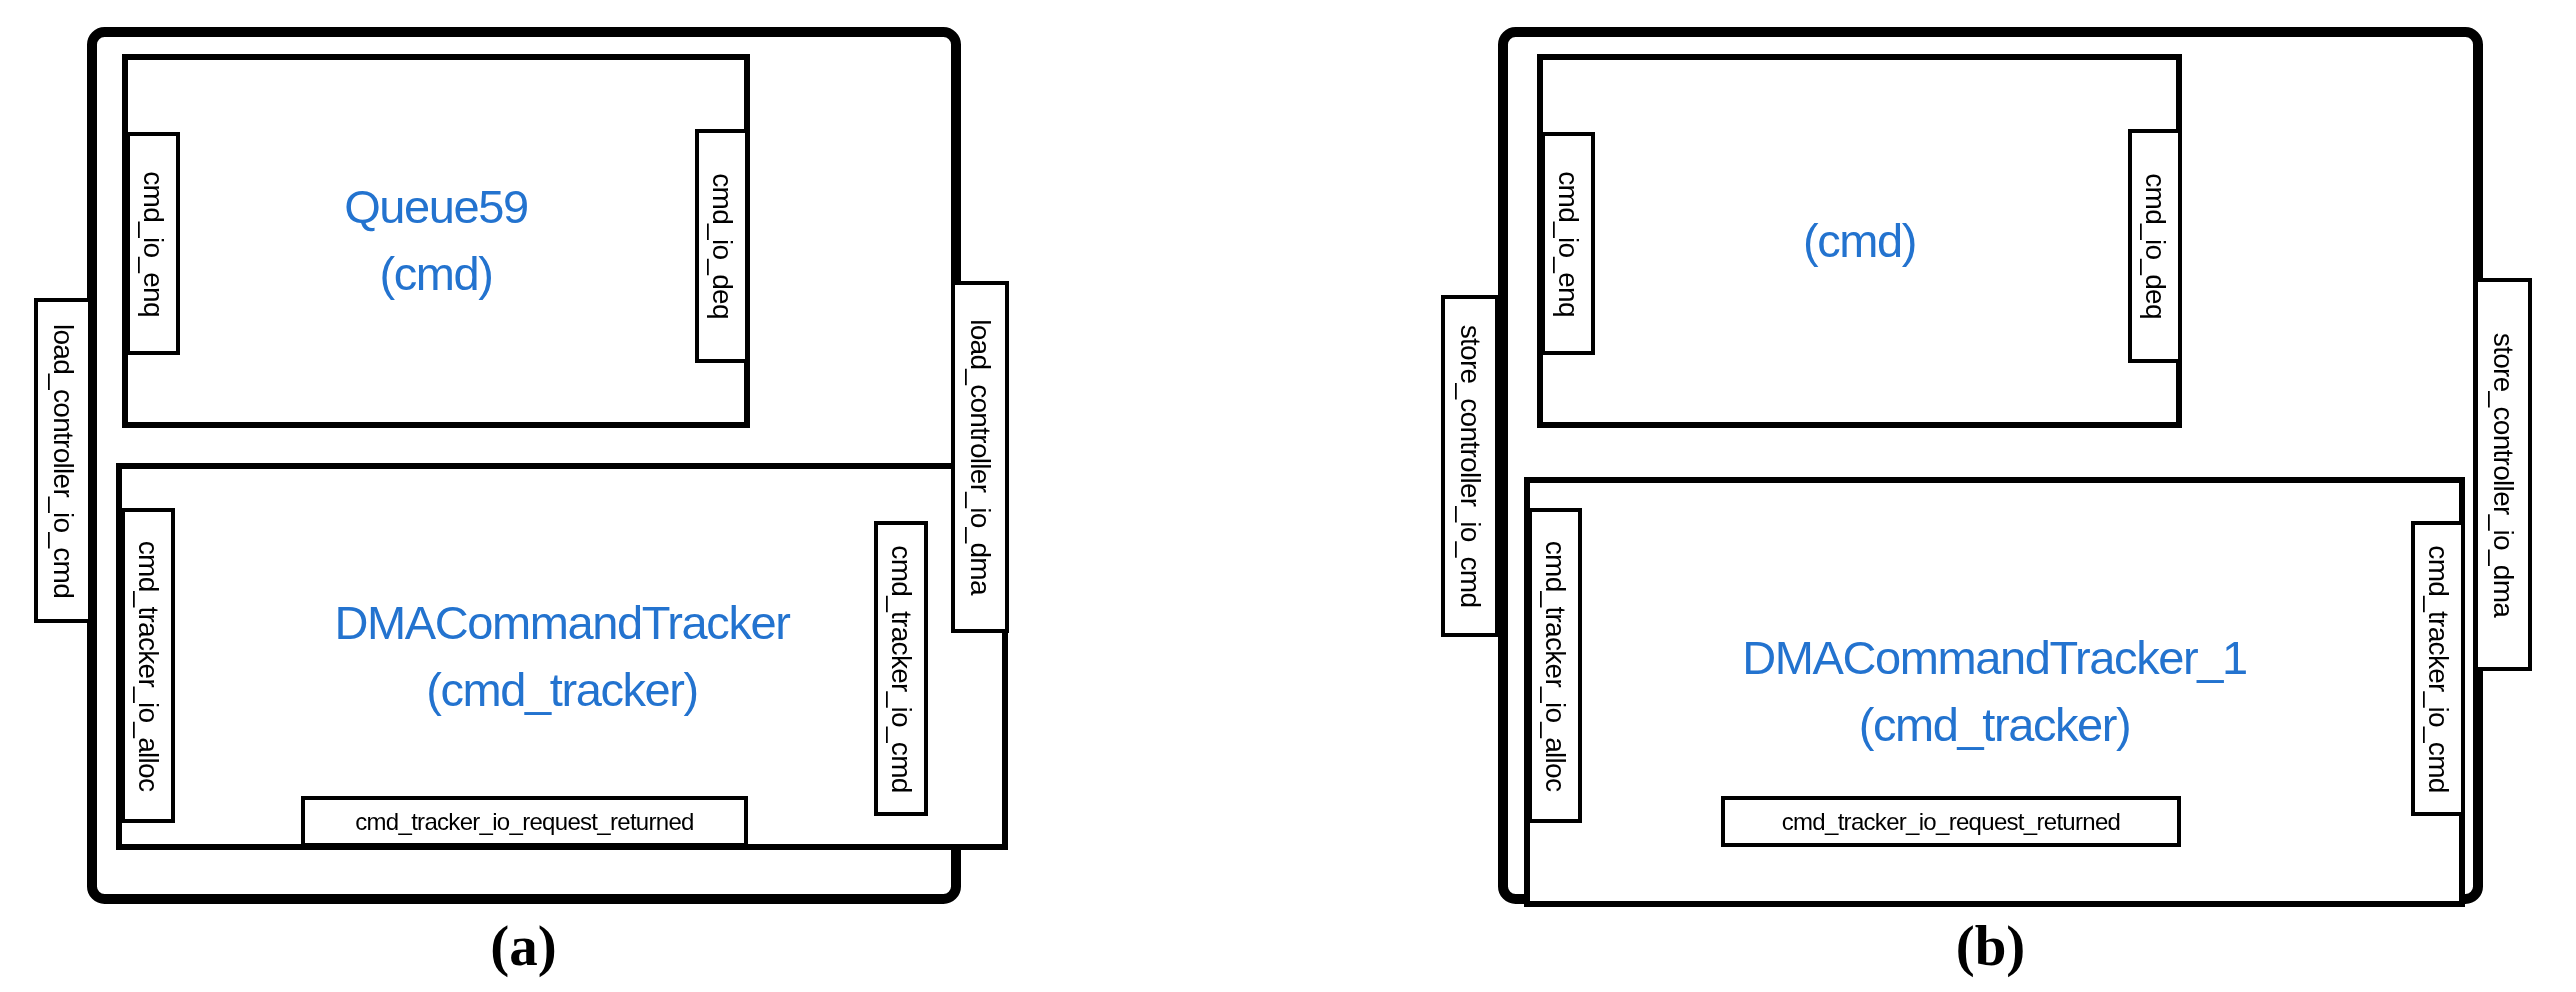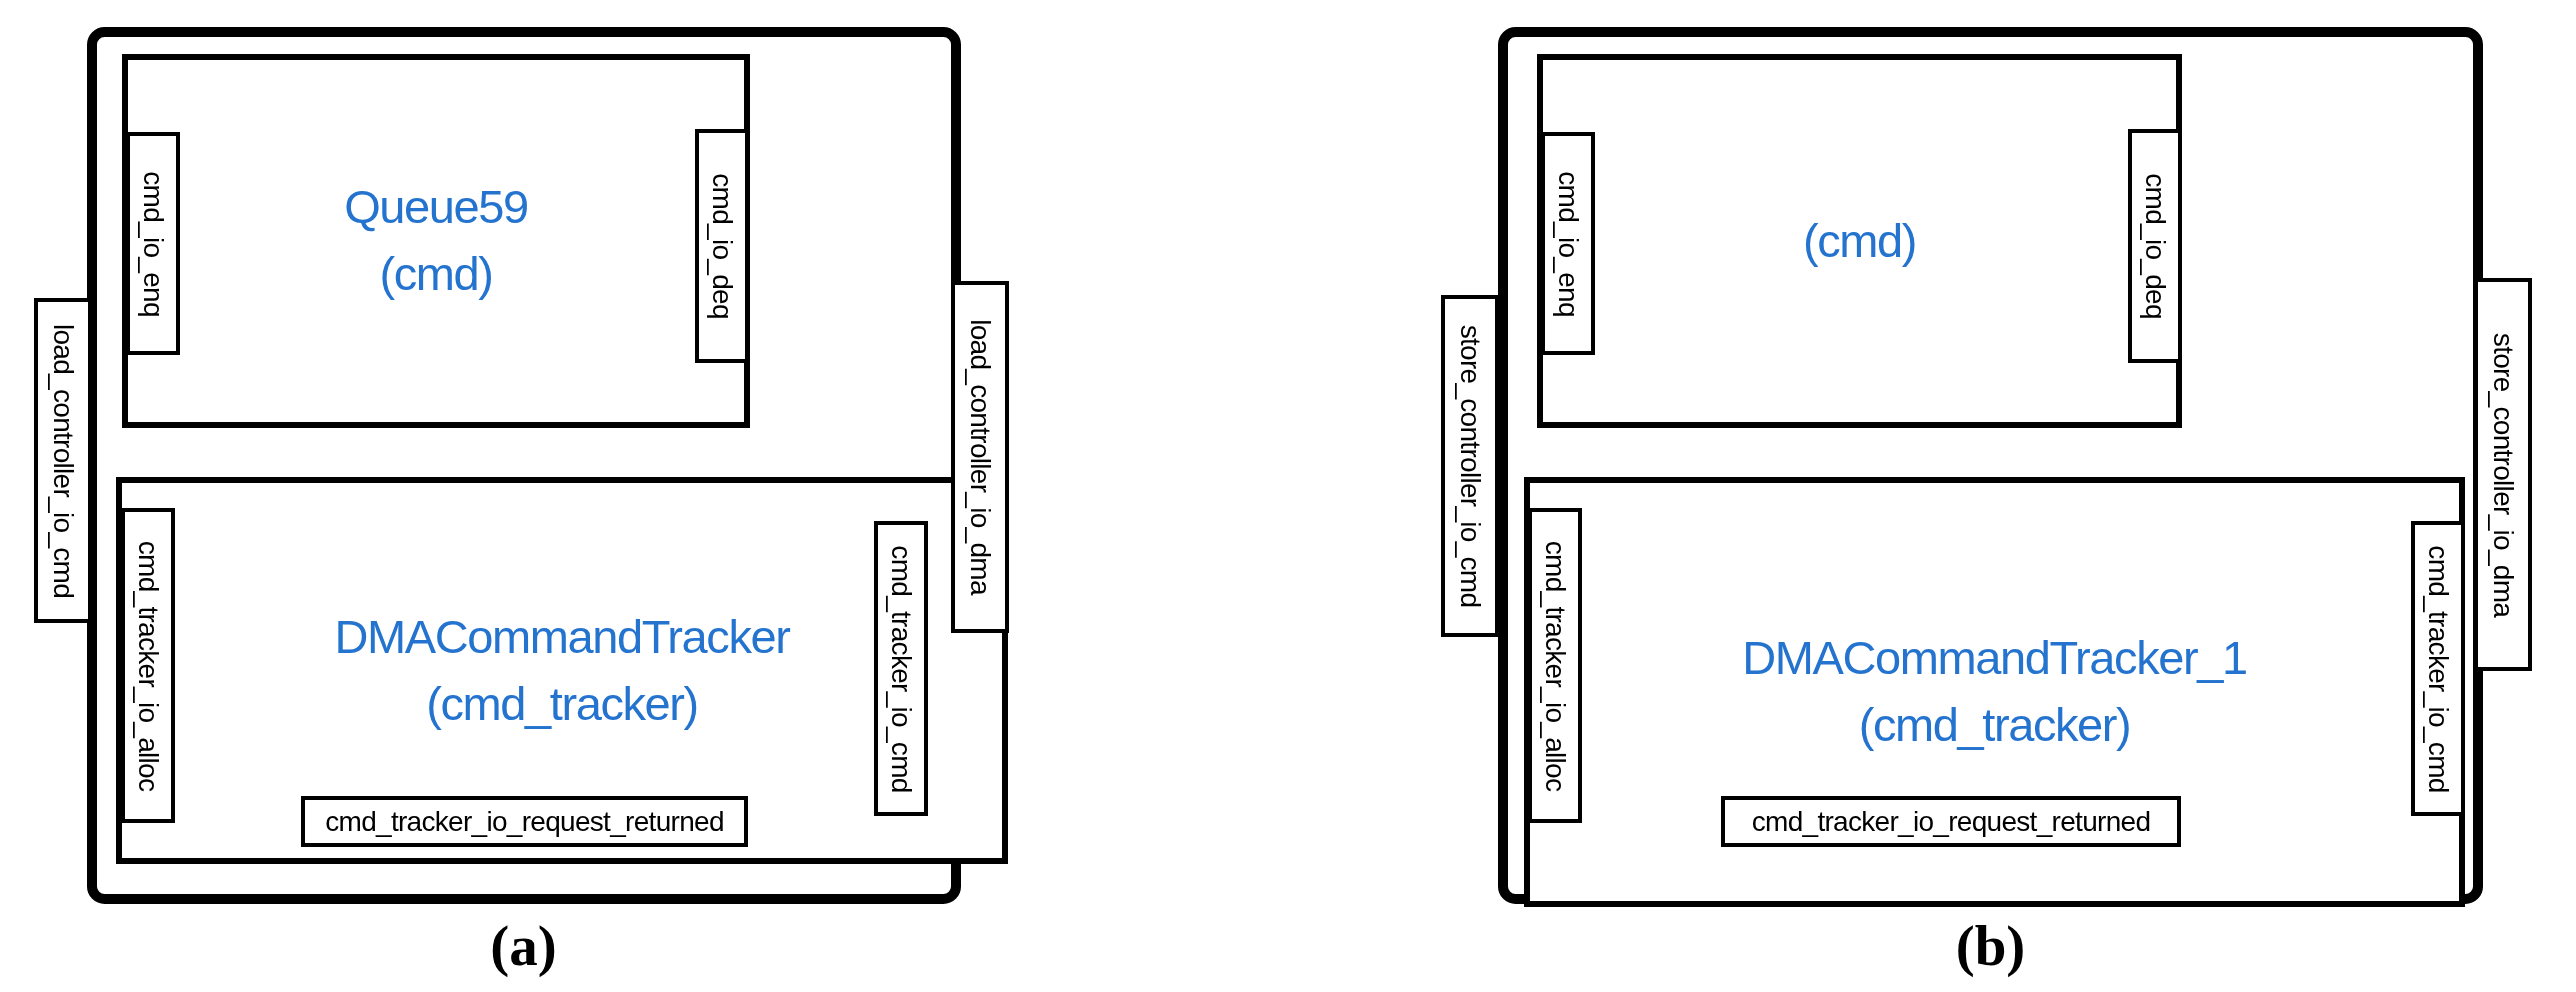--- a/index.html
+++ b/index.html
@@ -28,21 +28,21 @@
   }
   .port{
     position:absolute;background:#ffffff;box-sizing:border-box;
     border:4.1px solid var(--line);z-index:2;
     display:flex;align-items:center;justify-content:center;
   }
   .vtext{
     transform:rotate(90deg);white-space:nowrap;
     font-size:28px;letter-spacing:-0.7px;color:#000;
   }
-  .htext{white-space:nowrap;font-size:28px;letter-spacing:-0.7px;color:#000;}
+  .htext{white-space:nowrap;font-size:24px;letter-spacing:-0.7px;color:#000;}
   .caption{
     position:absolute;width:271px;text-align:center;
     font-family:"Liberation Serif",serif;font-weight:bold;font-size:57px;color:#000;
   }
 </style>
 </head>
 <body>
 
 <div class="canvas">
 
@@ -61,21 +61,21 @@
       <div class="mline">Queue59</div>
       <div class="mline">(cmd)</div>
     </div>
     <div class="port" style="left:126px;top:132px;width:54px;height:223px;">
       <span class="vtext">cmd_io_enq</span>
     </div>
     <div class="port" style="left:695px;top:129px;width:54px;height:234px;">
       <span class="vtext">cmd_io_deq</span>
     </div>
 
-    <div class="module" style="left:116px;top:477px;width:892px;height:387px;">
+    <div class="module" style="left:116px;top:463px;width:892px;height:387px;">
       <div class="mline">DMACommandTracker</div>
       <div class="mline">(cmd_tracker)</div>
     </div>
     <div class="port" style="left:121px;top:508px;width:54px;height:315px;">
       <span class="vtext">cmd_tracker_io_alloc</span>
     </div>
     <div class="port" style="left:874px;top:521px;width:54px;height:295px;">
       <span class="vtext">cmd_tracker_io_cmd</span>
     </div>
     <div class="port" style="left:301px;top:796px;width:447px;height:51px;">

